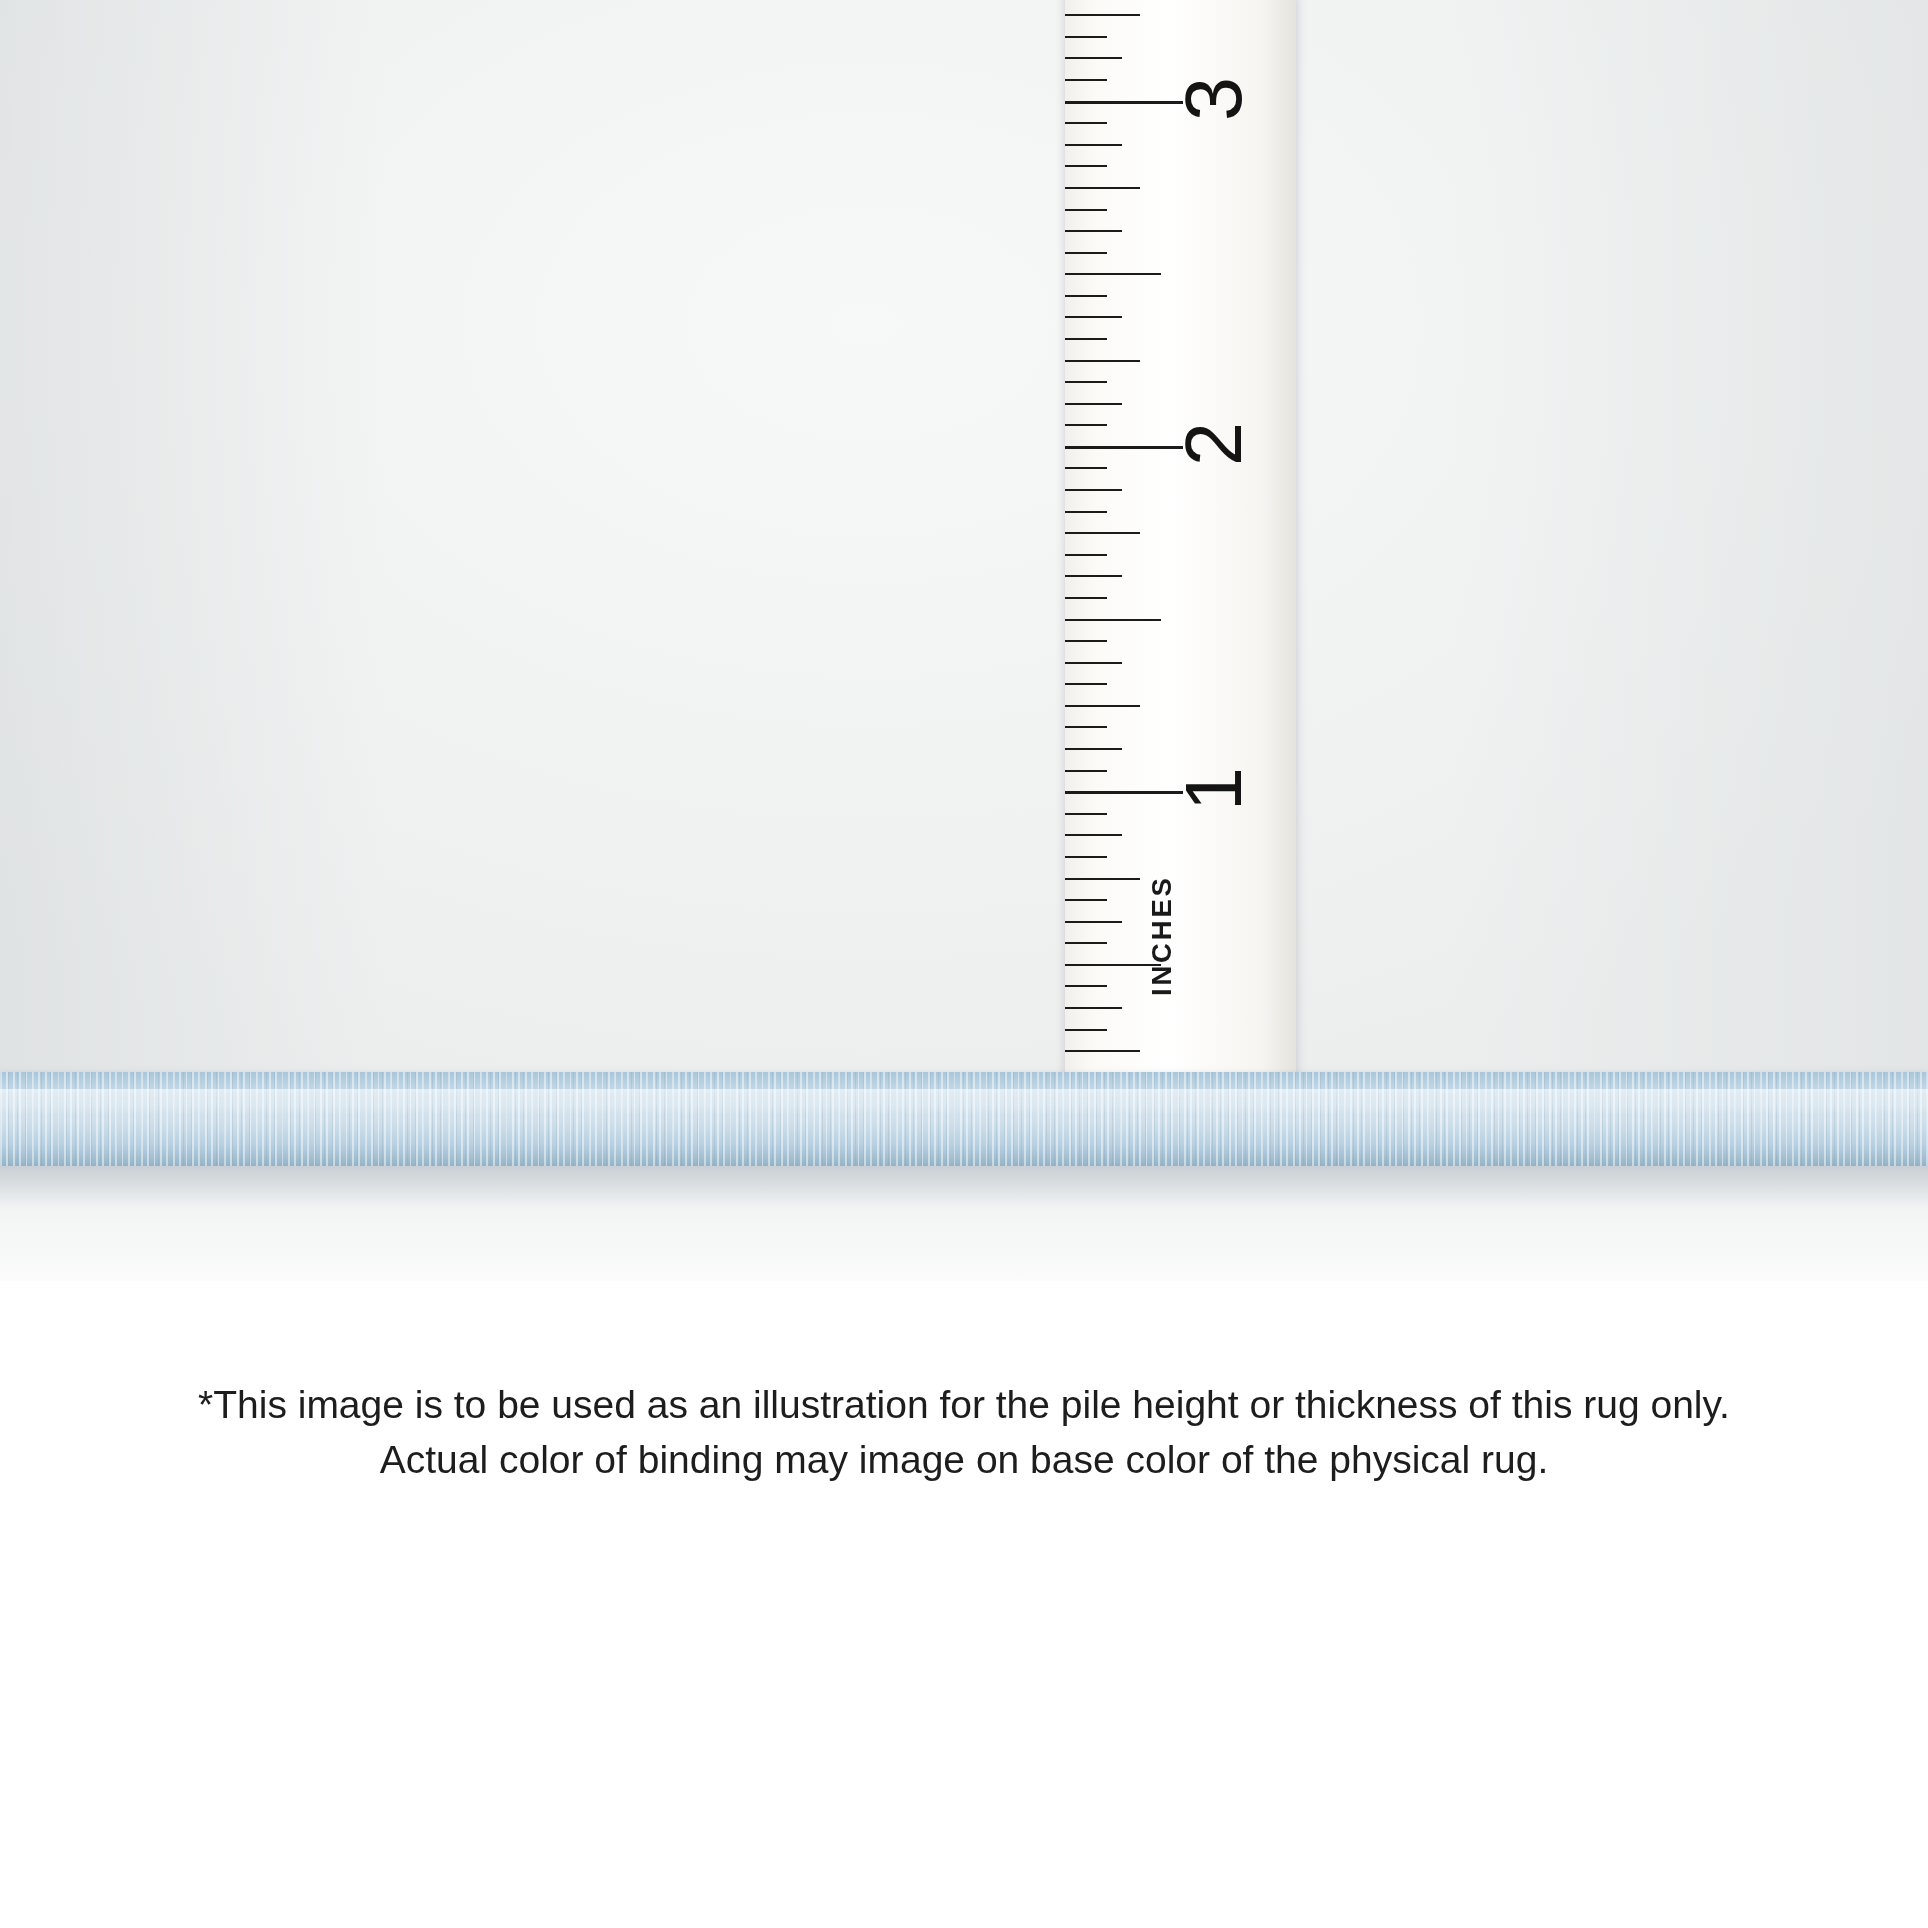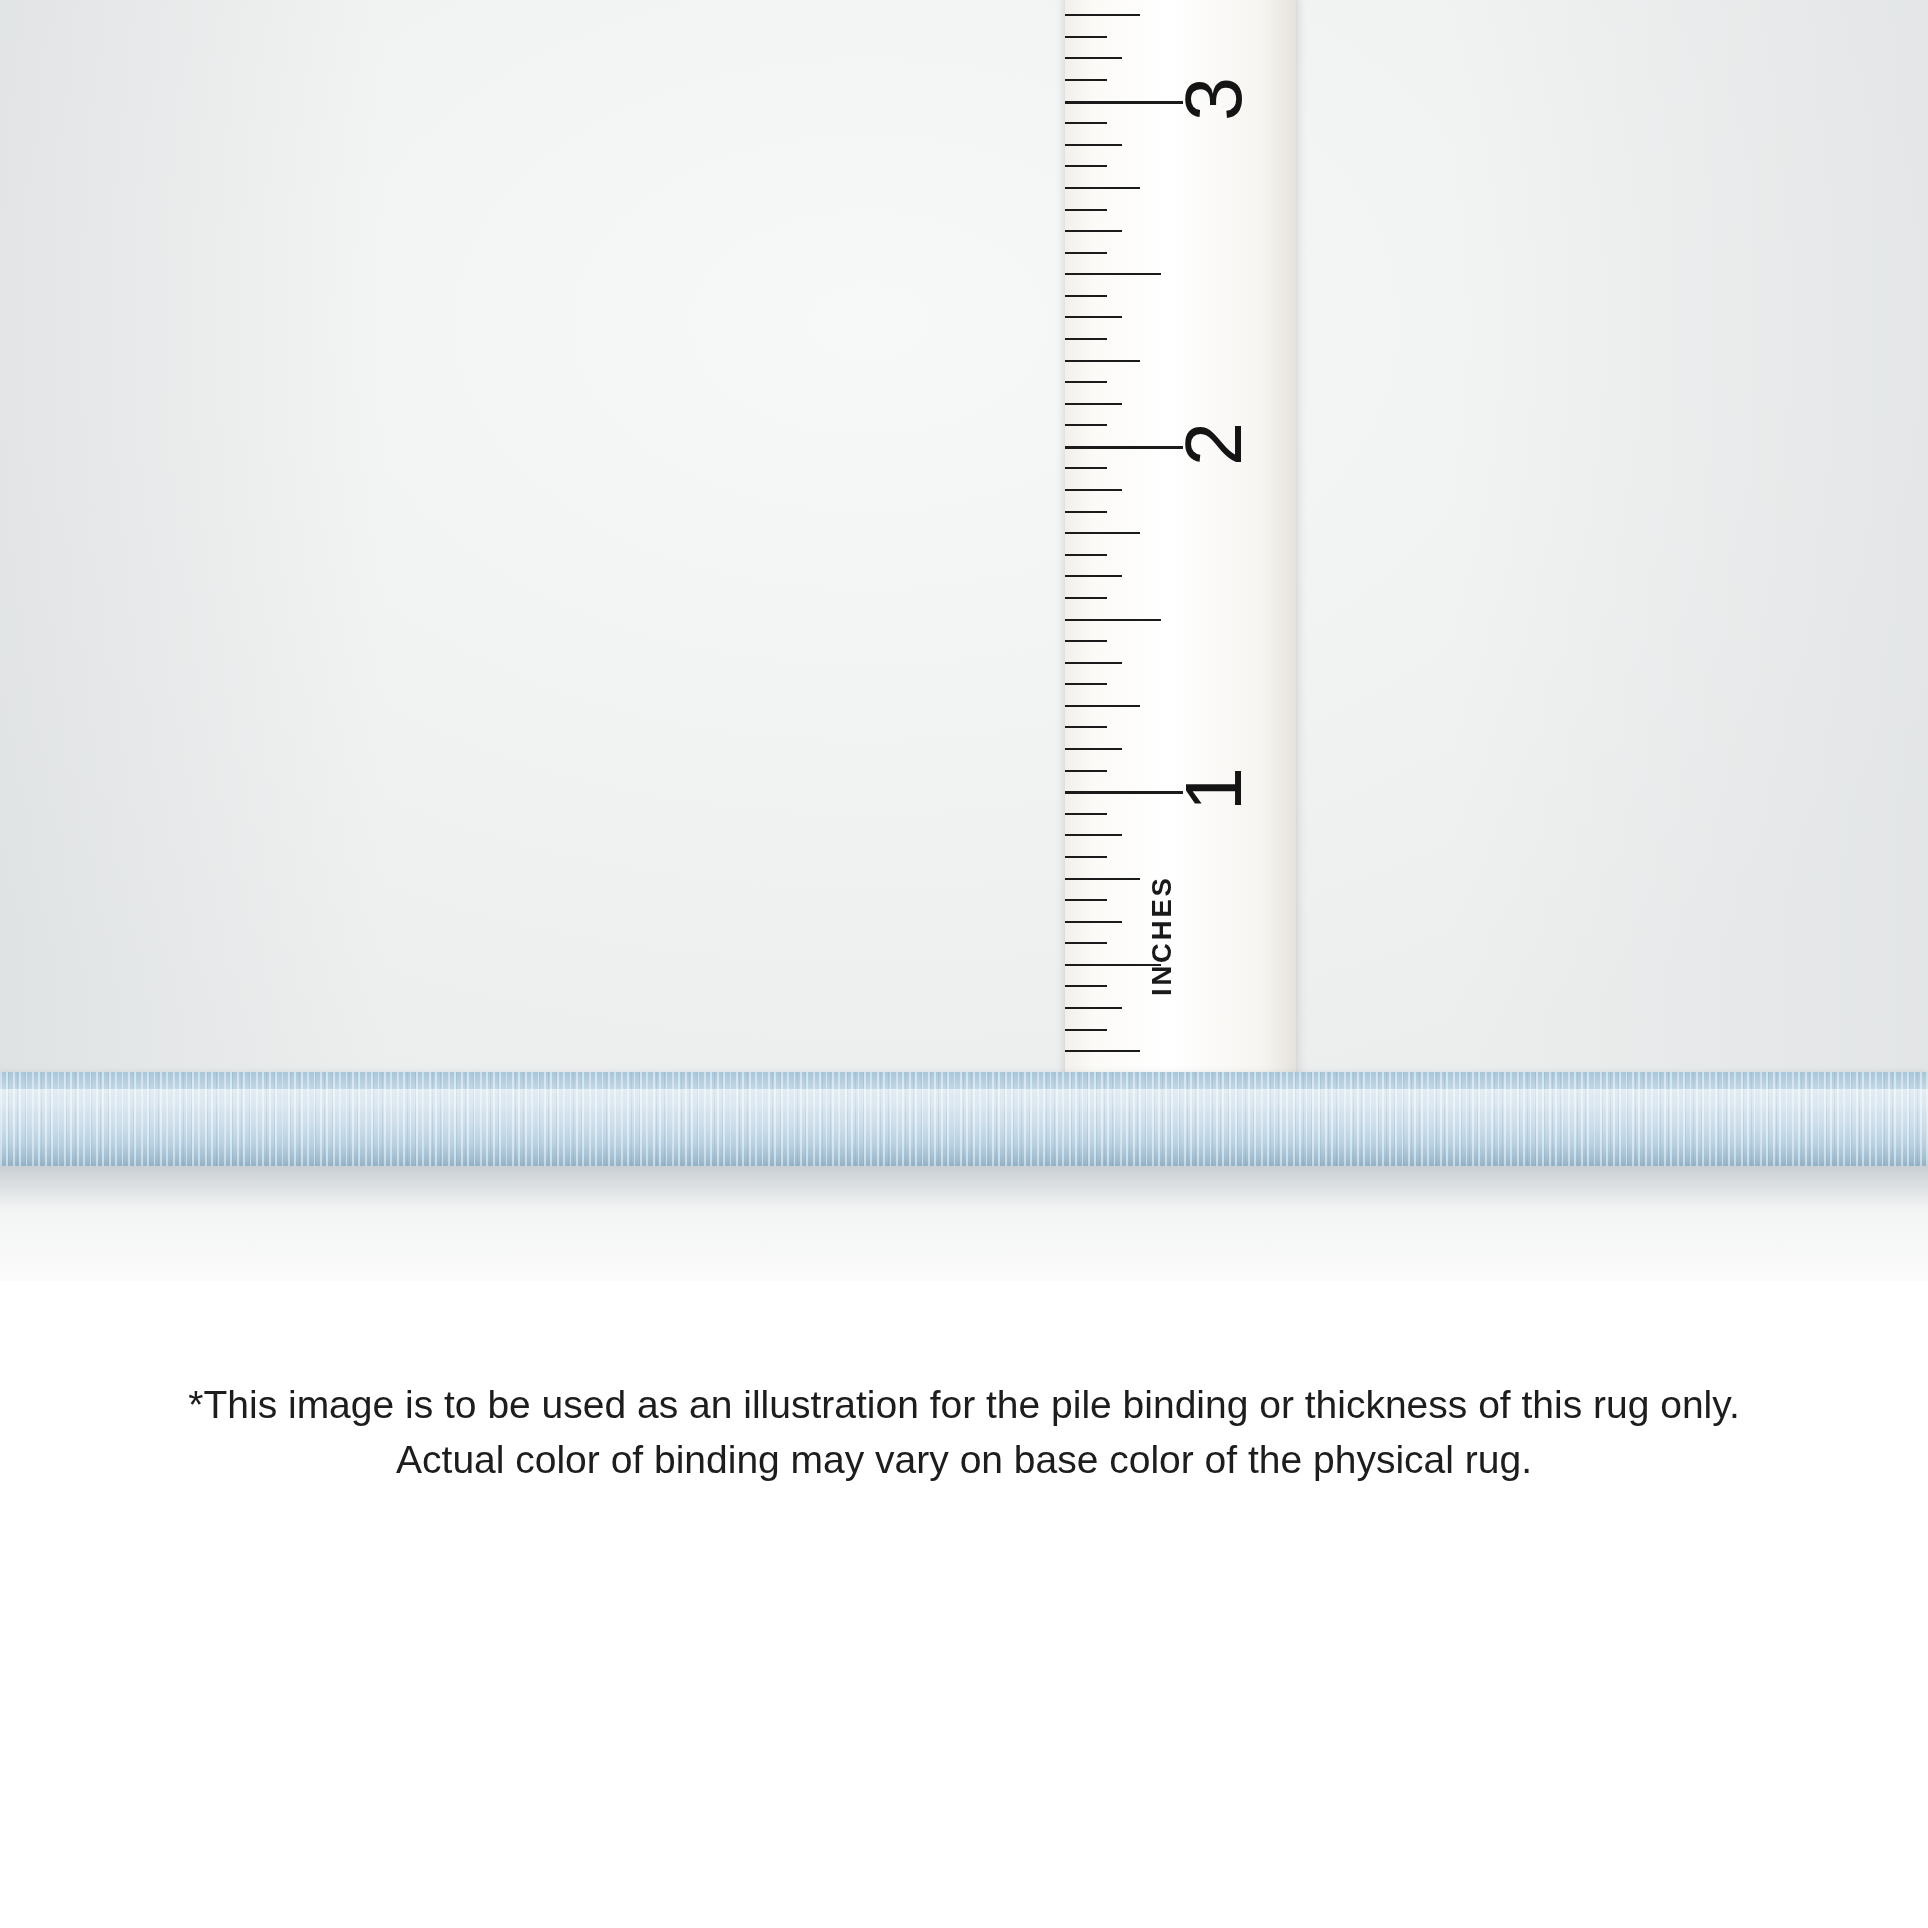--- a/index.html
+++ b/index.html
@@ -286,18 +286,18 @@
     <div class="rug-binding">
       <div class="weave"></div>
       <div class="sheen"></div>
     </div>
 
     <div class="floor"></div>
     <div class="floor-shadow"></div>
   </div>
 
   <div class="caption">
-    <span class="line">*This image is to be used as an illustration for the pile binding or thickness of this rug only.</span>
-    <span class="line">Actual color of binding may vary on base color of the physical rug.</span>
+    <span class="line">*This image is to be used as an illustration for the pile height or thickness of this rug only.</span>
+    <span class="line">Actual color of binding may image on base color of the physical rug.</span>
   </div>
 
 </div>
 
 
 </body></html>

